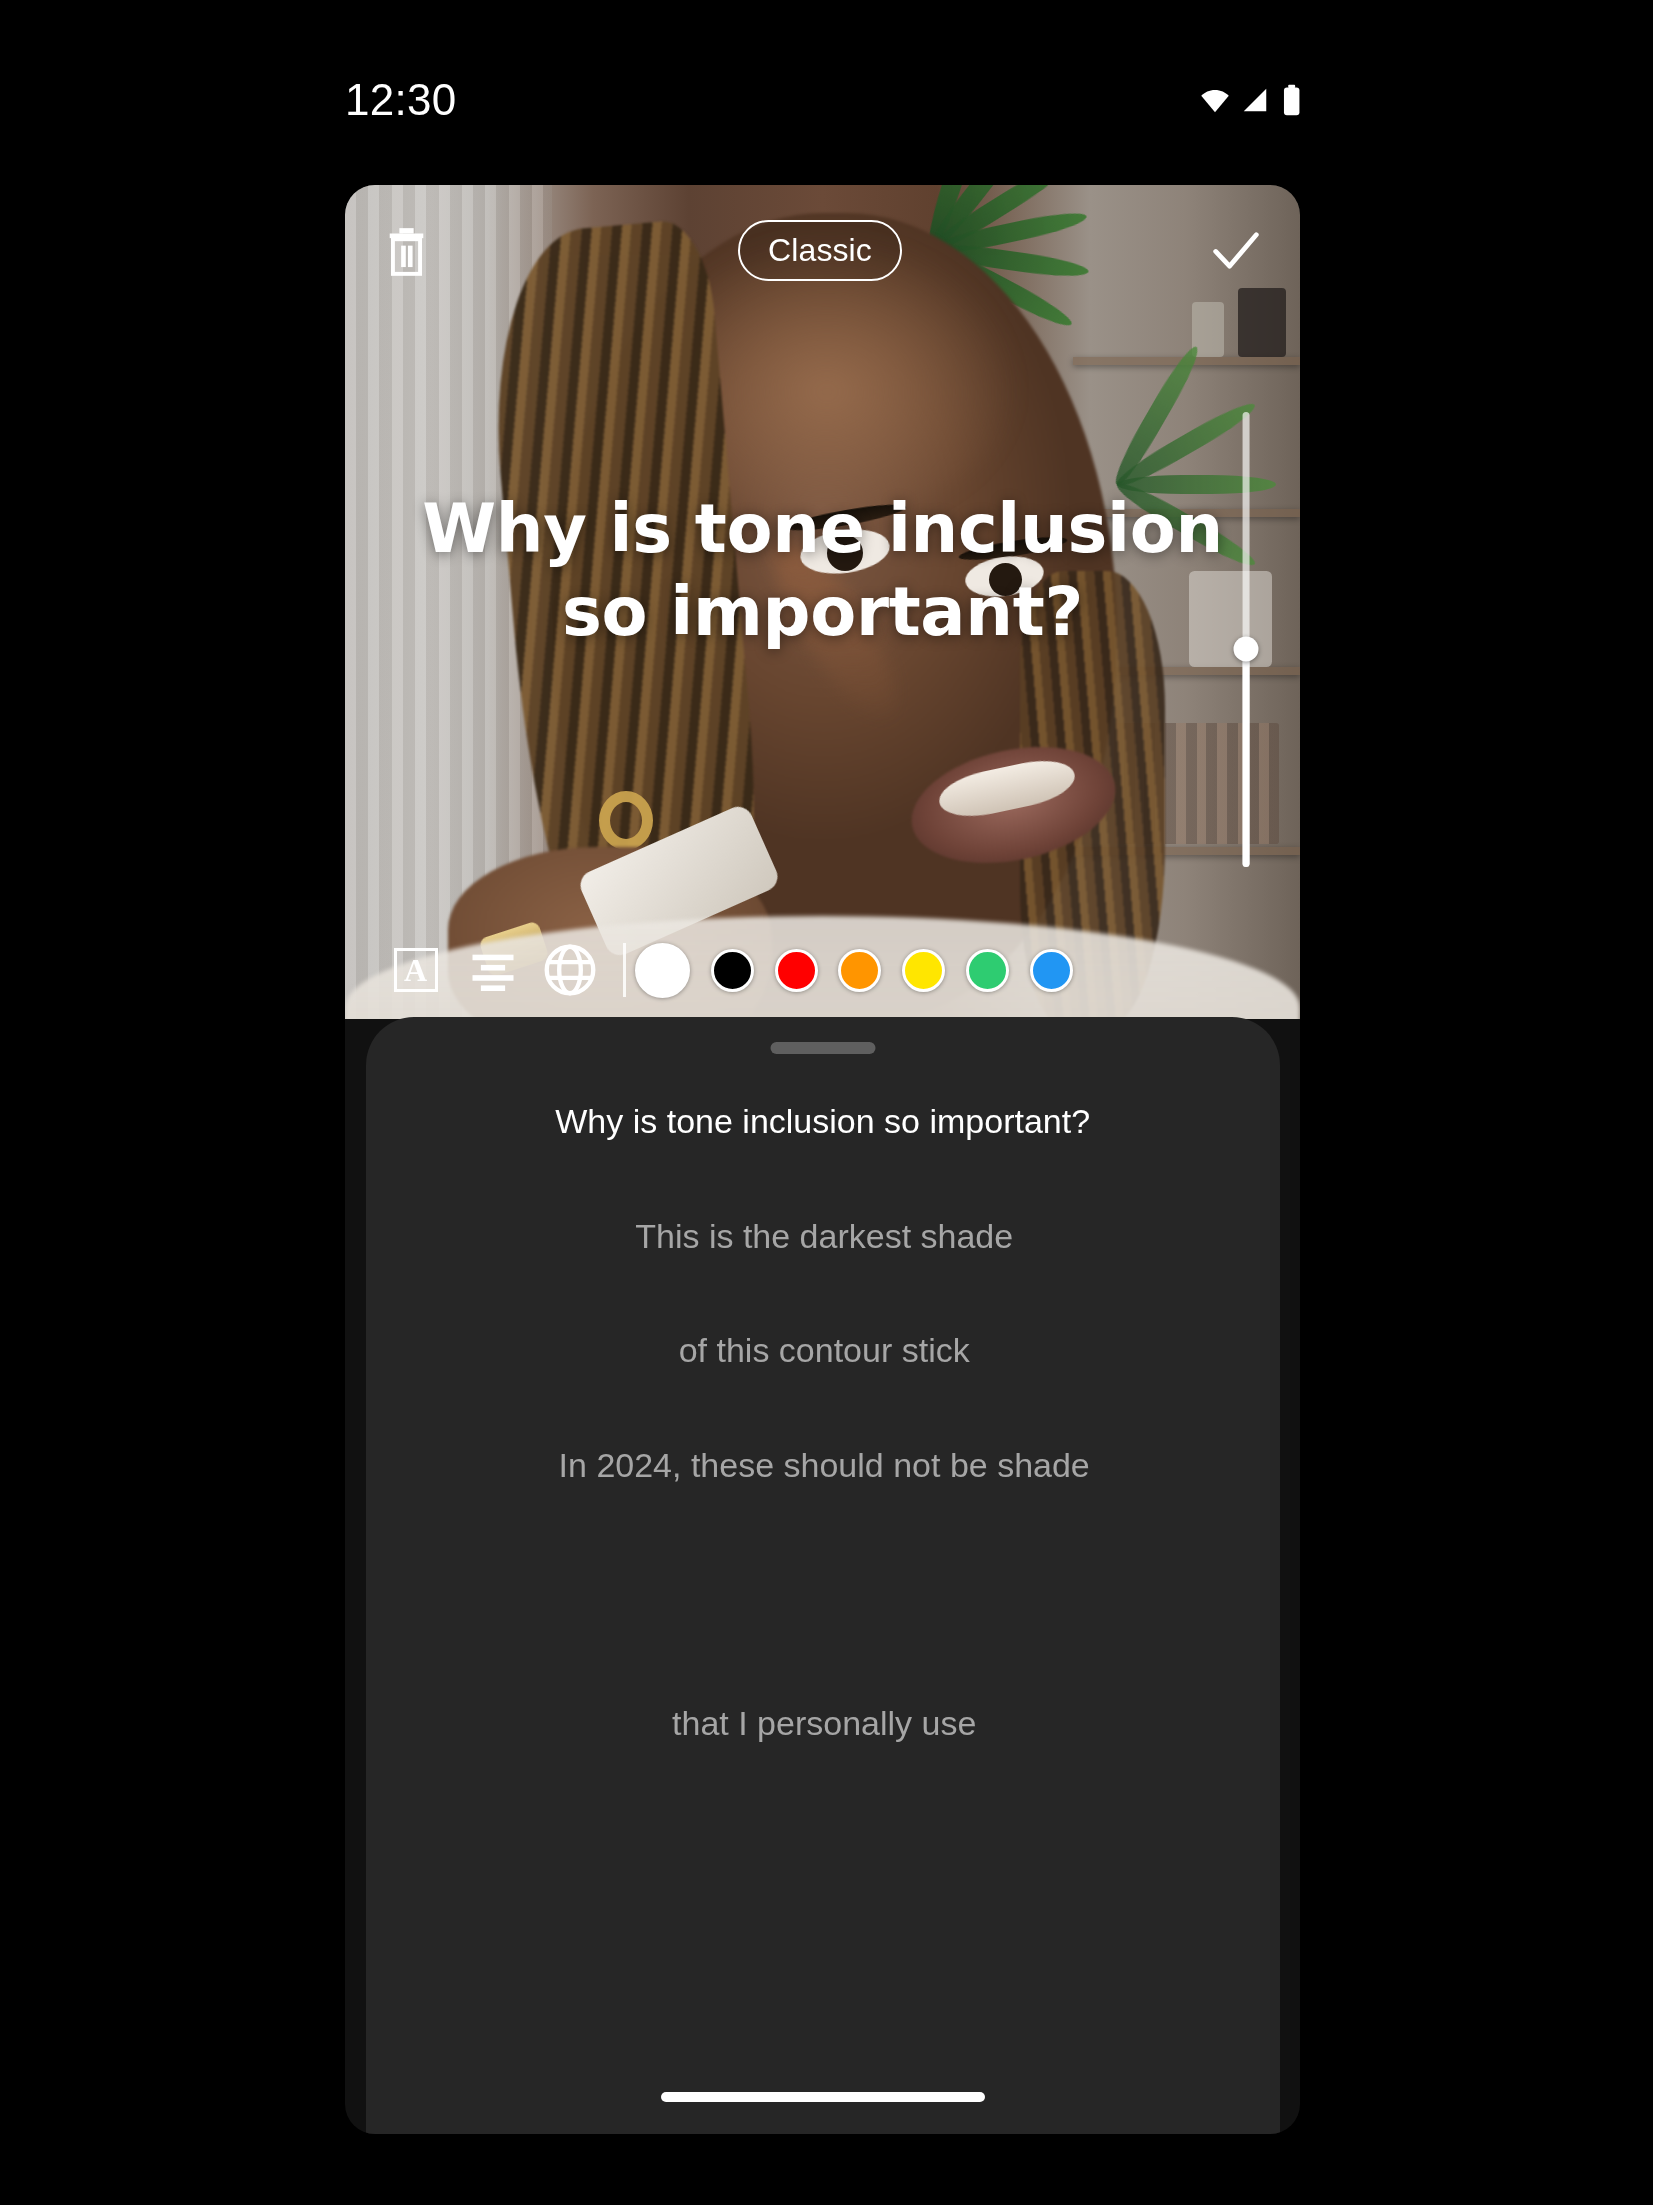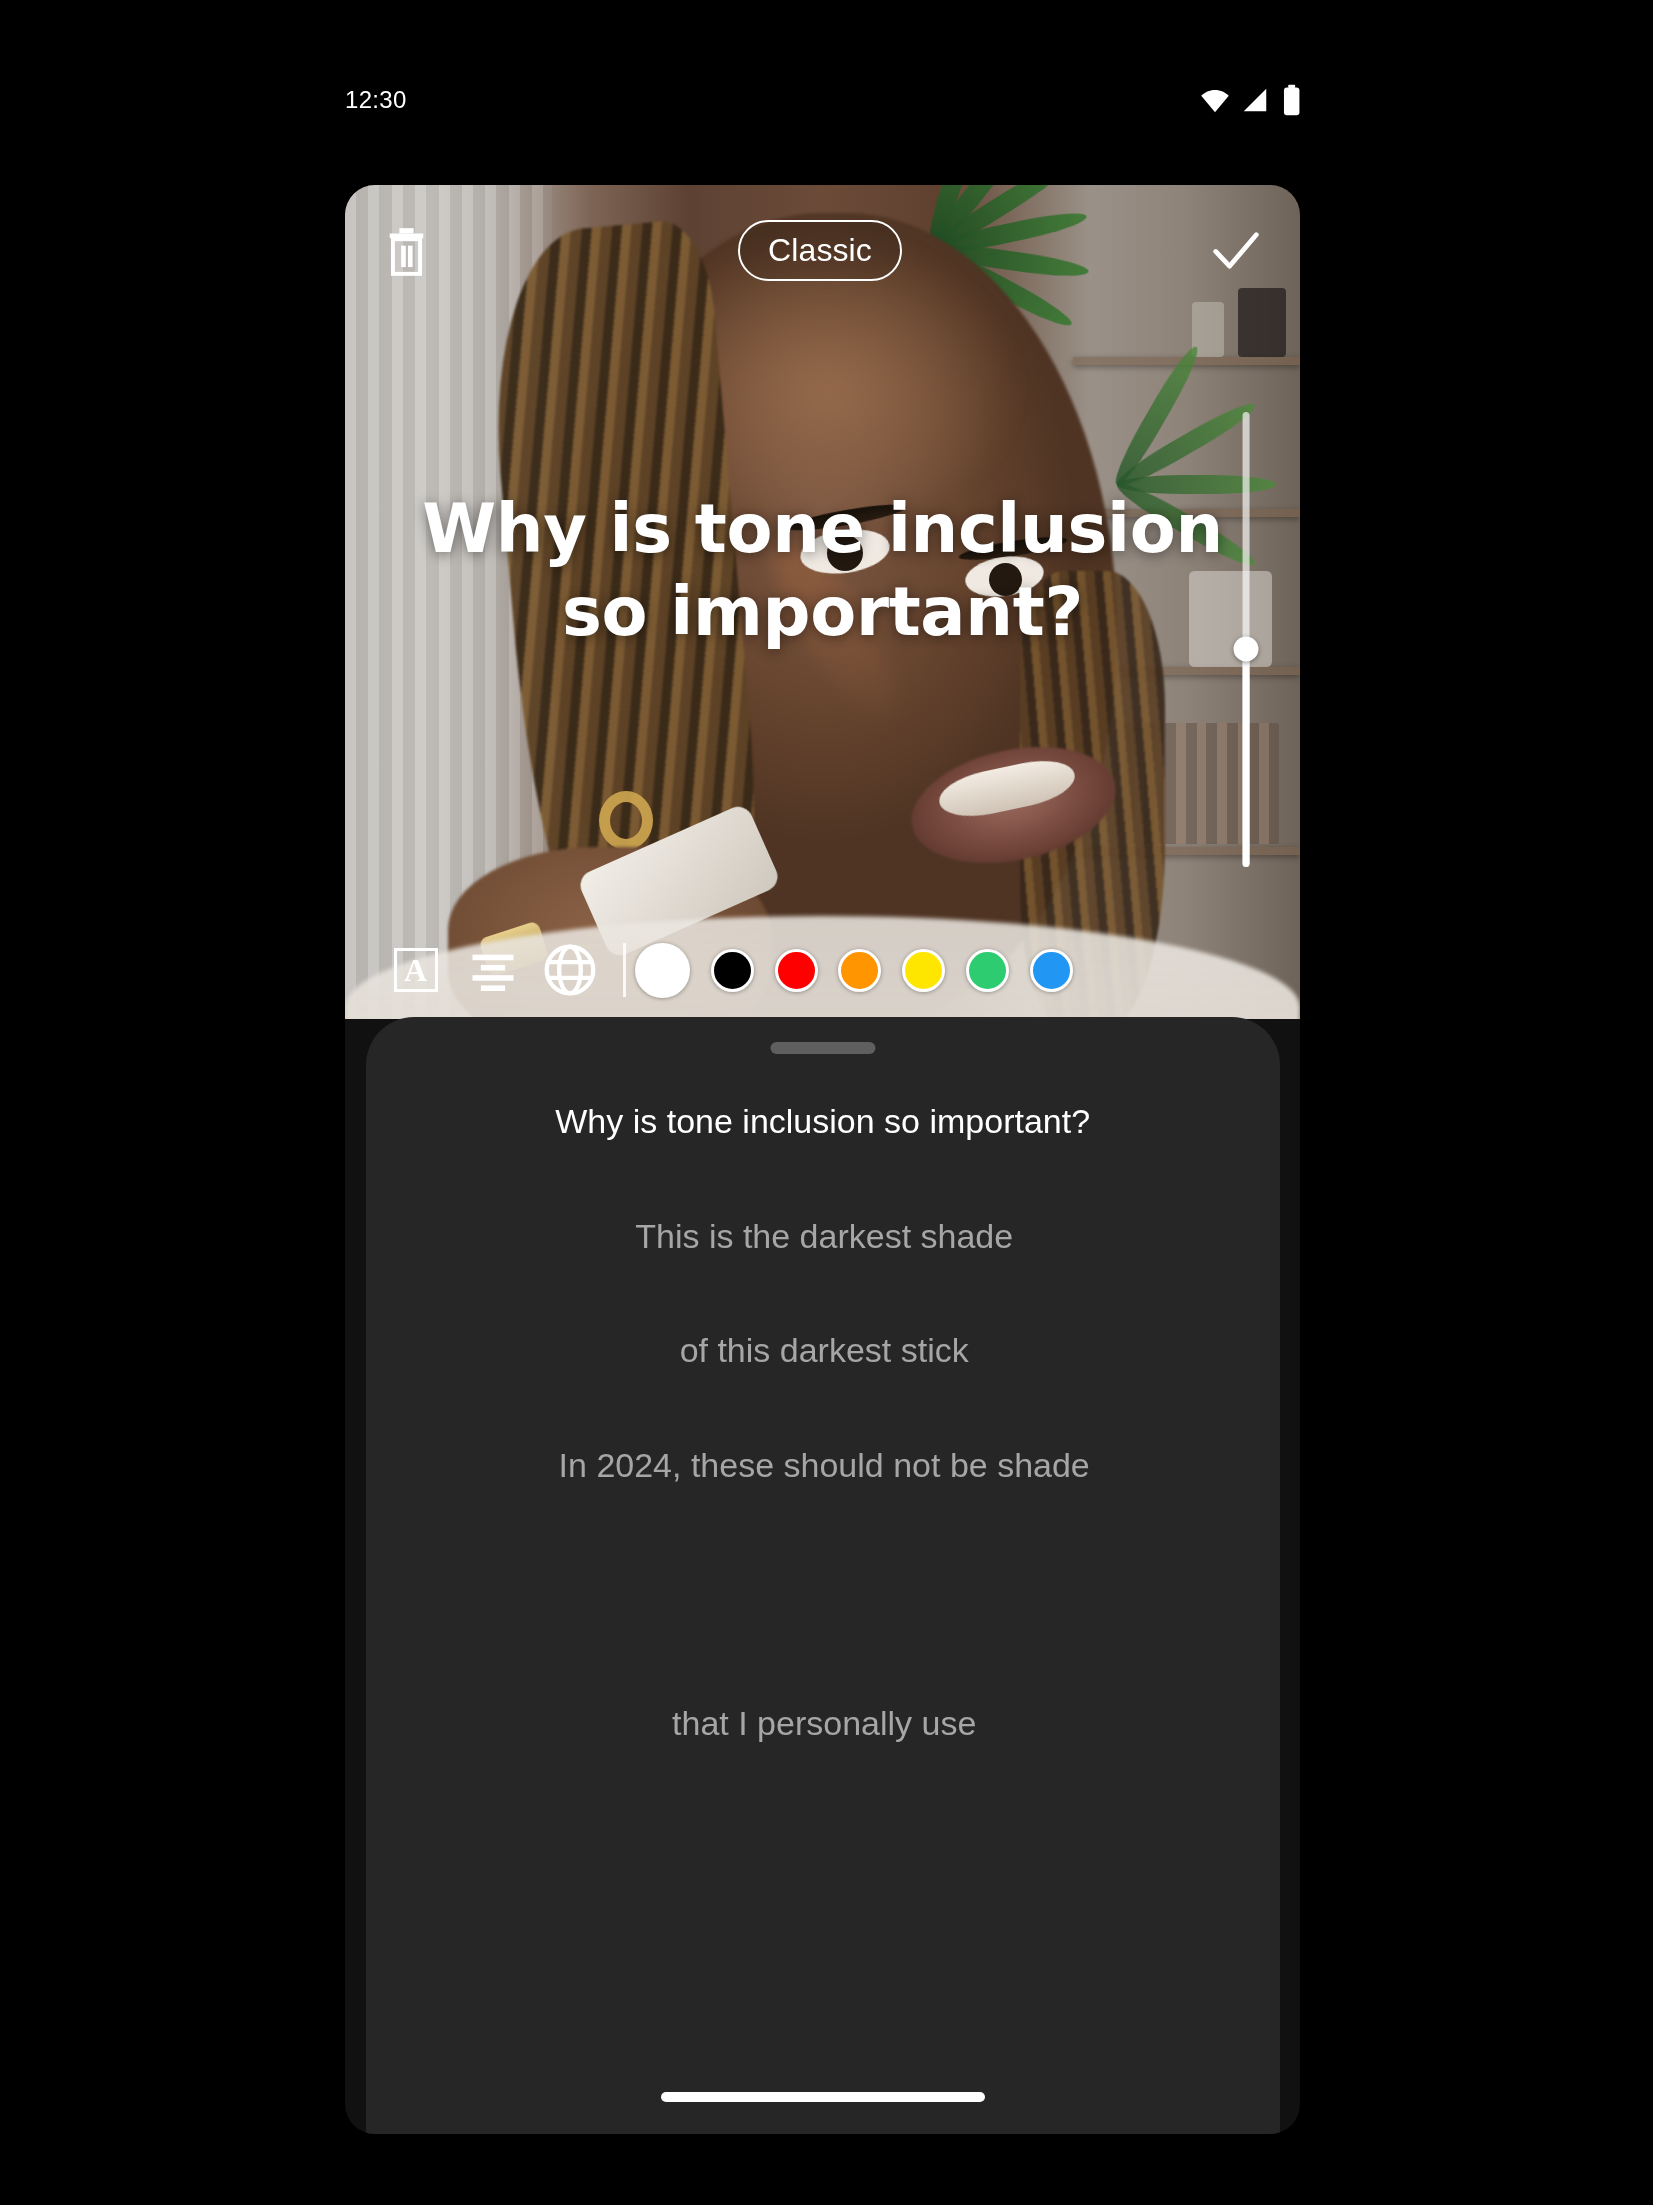--- a/index.html
+++ b/index.html
@@ -10,21 +10,21 @@
     overflow:hidden;
   }
   #root { position:relative; width:1654px; height:2205px; background:#000; }
 
   
   .statusbar {
     position:absolute; left:345px; top:69px; width:958px; height:62px;
     display:flex; align-items:center; justify-content:space-between;
   }
   .status-time {
-    color:#fff; font-size:24px; font-weight:400; letter-spacing:0.3px;
+    color:#fff; font-size:44px; font-weight:400; letter-spacing:0.3px;
   }
   .status-icons { display:flex; align-items:center; gap:9.6px; }
 
   
   .screen {
     position:absolute; left:345px; top:185px; width:955px; height:1949px;
     border-radius:30px; overflow:hidden; background:#111;
   }
 
   
@@ -400,21 +400,21 @@
       </div>
     </div>
 
     <div class="sheet">
       <div class="sheet-handle"></div>
       <div class="transcript" id="transcript">
           <div class="line active">Why is tone inclusion so important?</div>
           <div class="line-gap"></div>
           <div class="line dim">This is the darkest shade</div>
           <div class="line-gap"></div>
-          <div class="line dim">of this darkest stick</div>
+          <div class="line dim">of this contour stick</div>
           <div class="line-gap"></div>
           <div class="line dim">In 2024, these should not be shade</div>
           <div class="line-gap"></div>
           <div class="line-gap"></div>
           <div class="line-gap"></div>
           <div class="line dim">that I personally use</div>
         </div>
       <div class="home-indicator"></div>
     </div>
 

